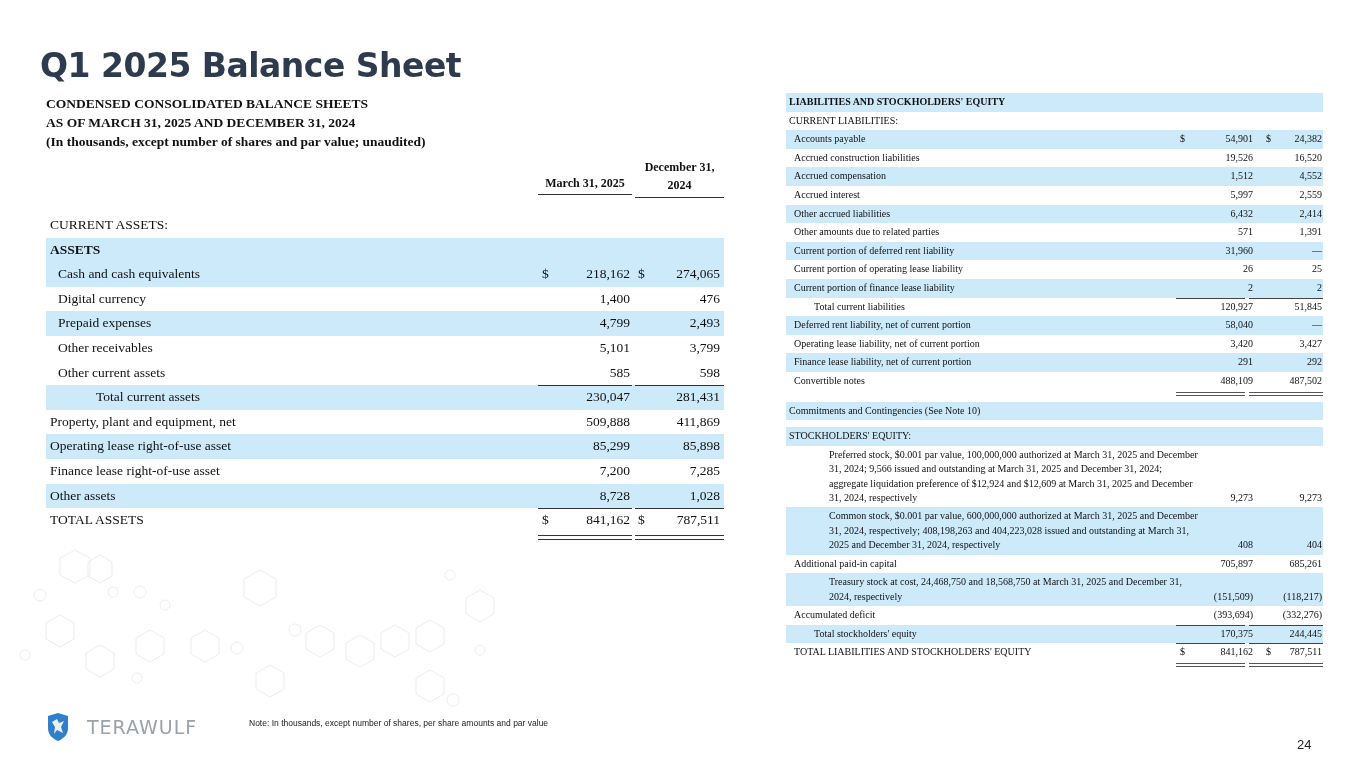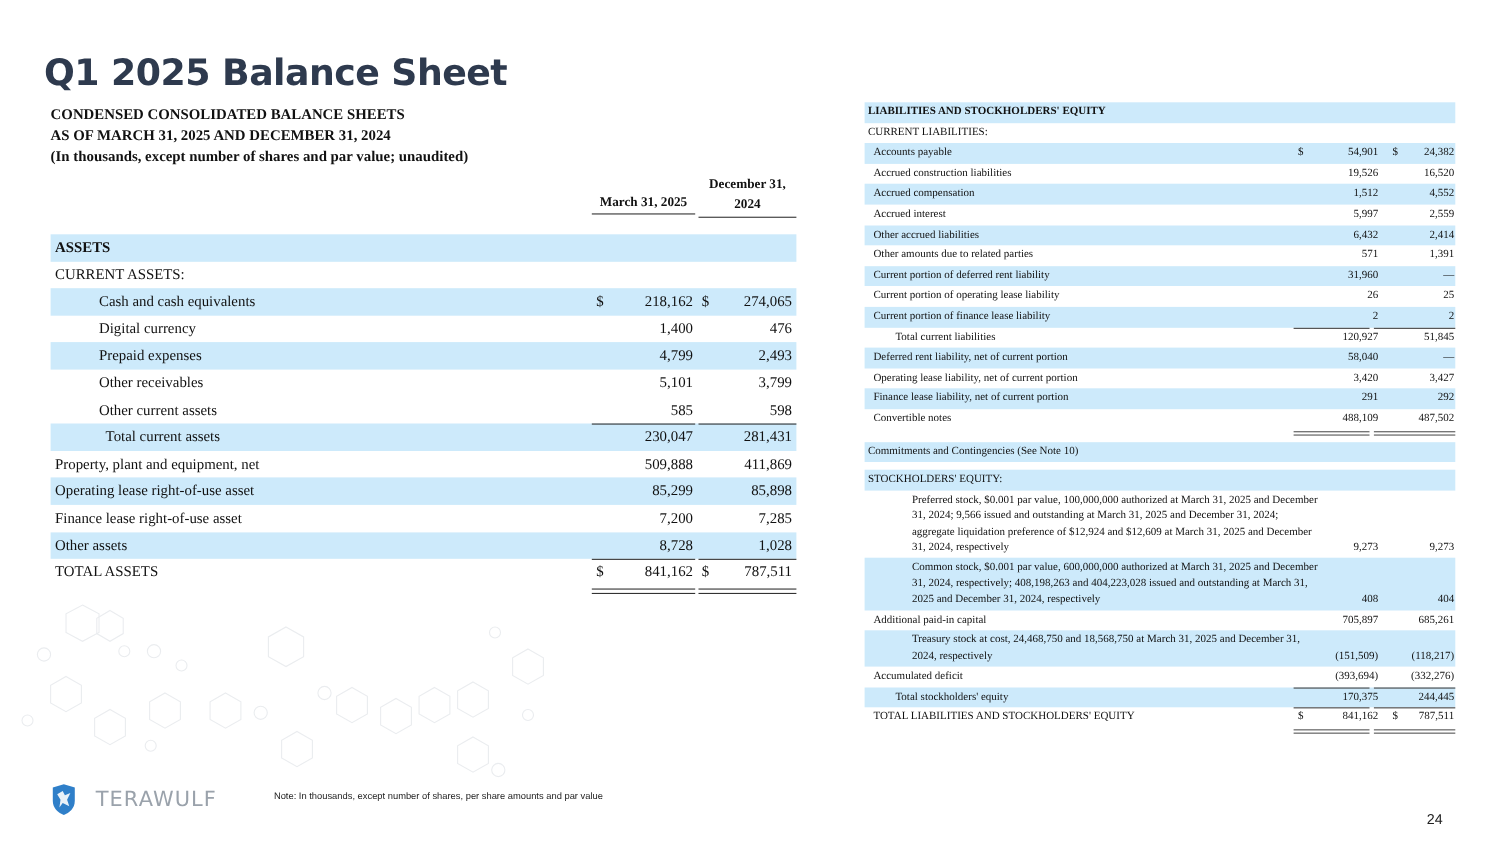--- a/index.html
+++ b/index.html
@@ -18,21 +18,21 @@
   .bg-pattern { position: absolute; left: 0; top: 530px; width: 560px; height: 180px; opacity: 0.55; }
 
   
   .ltable { position: absolute; left: 46px; top: 152px; width: 678px; }
   .lcolhead { position: relative; height: 42px; }
   .lcolhead .c1 { position: absolute; left: 492px; width: 94px; top: 24px; text-align: center; font-weight: bold; font-size: 12px; border-bottom: 1px solid #333; padding-bottom: 3px; }
   .lcolhead .c2 { position: absolute; left: 589px; width: 89px; top: 6px; text-align: center; font-weight: bold; font-size: 12px; border-bottom: 1px solid #333; padding-bottom: 3px; line-height: 18px; }
   .lrow { position: relative; height: 24.6px; line-height: 24.6px; font-size: 13.5px; }
   .lrow.shade { background: #cdeafb; }
   .lrow .lab { position: absolute; left: 4px; white-space: nowrap; }
-  .lrow .lab.i1 { left: 12px; margin-left: 32px; }
+  .lrow .lab.i1 { left: 12px; }
   .lrow .lab.i2 { left: 50px; }
   .lrow .lab.bold { font-weight: bold; }
   .lrow .d1 { position: absolute; left: 496px; }
   .lrow .v1 { position: absolute; right: 94px; text-align: right; }
   .lrow .d2 { position: absolute; left: 592px; }
   .lrow .v2 { position: absolute; right: 4px; text-align: right; }
   .lrow .u1 { position: absolute; left: 492px; width: 94px; top: 0; border-top: 1px solid #333; }
   .lrow .u2 { position: absolute; left: 589px; width: 89px; top: 0; border-top: 1px solid #333; }
   .dbl1 { position: absolute; left: 492px; width: 94px; height: 3px; border-top: 1px solid #333; border-bottom: 1px solid #333; }
   .dbl2 { position: absolute; left: 589px; width: 89px; height: 3px; border-top: 1px solid #333; border-bottom: 1px solid #333; }
@@ -105,25 +105,25 @@
 <div class="ltable">
   <div class="lcolhead">
     <div class="c1">March 31, 2025</div>
     <div class="c2">
       <div>December 31,</div>
       <div>2024</div>
     </div>
   </div>
   <div style="height:19px"></div>
   <div id="assets-rows">
+      <div class="lrow">
+        <span class="lab">CURRENT ASSETS:</span>
+      </div>
       <div class="lrow shade">
         <span class="lab bold">ASSETS</span>
-      </div>
-      <div class="lrow">
-        <span class="lab">CURRENT ASSETS:</span>
       </div>
       <div class="lrow shade">
         <span class="lab i1">Cash and cash equivalents</span>
         <span class="d1">$</span>
         <span class="d2">$</span>
         <span class="v1">218,162</span>
         <span class="v2">274,065</span>
       </div>
       <div class="lrow">
         <span class="lab i1">Digital currency</span>

